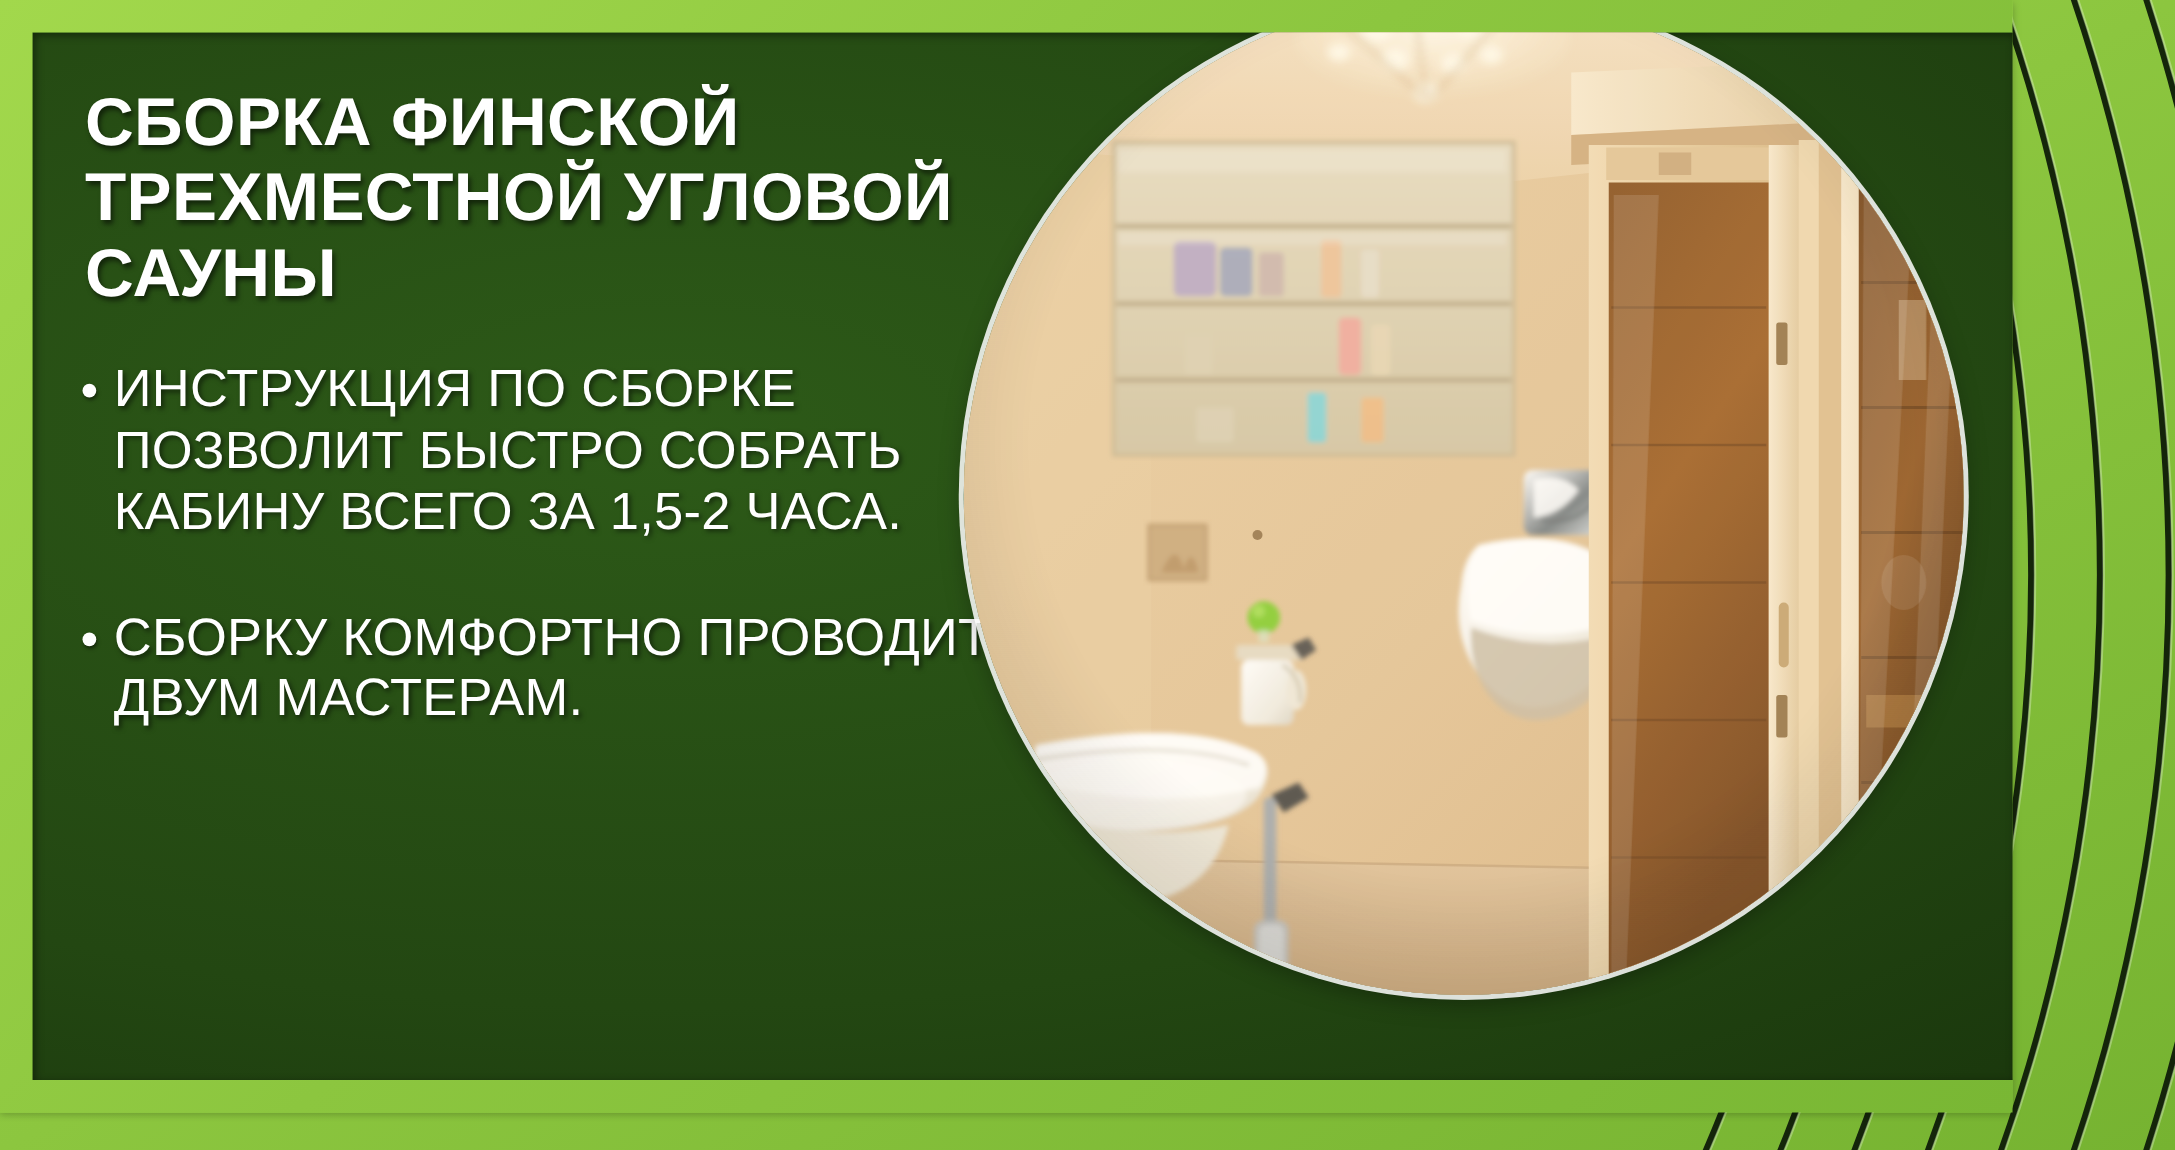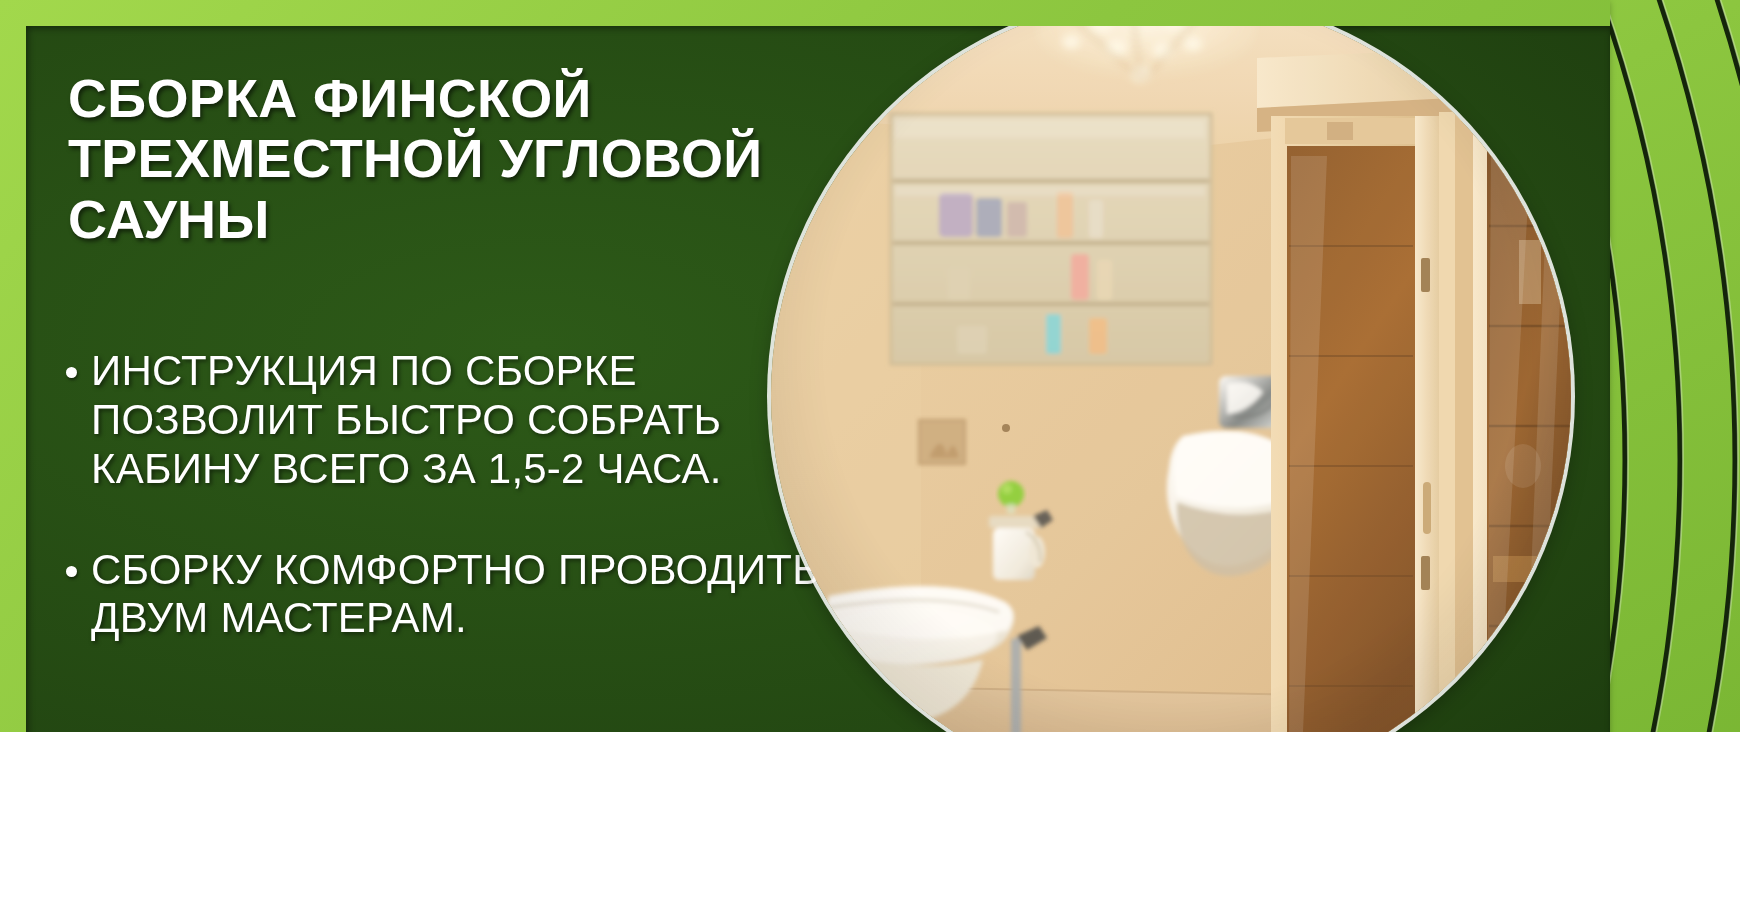--- a/index.html
+++ b/index.html
@@ -10,21 +10,21 @@
   body {
     width: 1740px;
     height: 920px;
     overflow: hidden;
     font-family: "Liberation Sans", sans-serif;
   }
 
   #slide {
     position: relative;
     width: 1740px;
-    height: 732px;
+    height: 920px;
     overflow: hidden;
     background: #8cc63f;
   }
 
   
   .arc-layer {
     position: absolute;
     inset: 0;
     overflow: hidden;
   }
@@ -70,21 +70,21 @@
     font-size: 54px;
     line-height: 1.12;
     font-weight: bold;
     letter-spacing: 0.3px;
     text-shadow: 2px 3px 4px rgba(0,0,0,0.55);
     margin: 0 0 0 2px;
     font-family: "Liberation Sans", sans-serif;
   }
 
   .bullets {
-    margin-top: 98px;
+    margin-top: 38px;
   }
   .bullet-row {
     display: flex;
     align-items: flex-start;
     margin-bottom: 52px;
   }
   .bullet-dot {
     flex: 0 0 auto;
     width: 11px;
     height: 11px;

